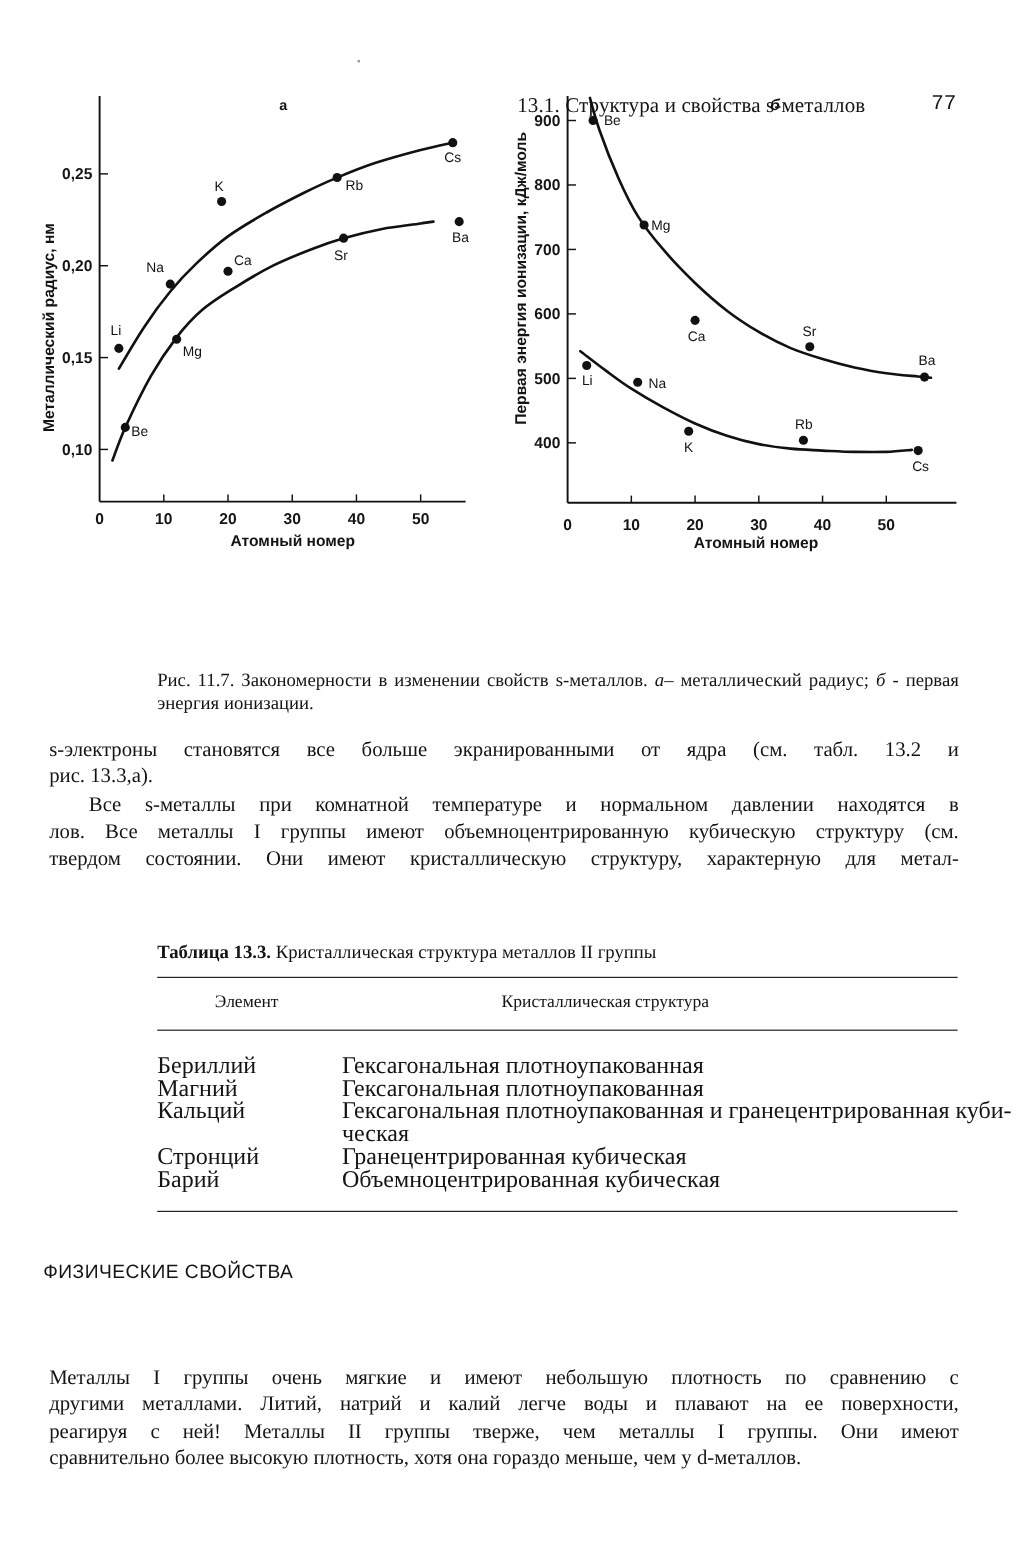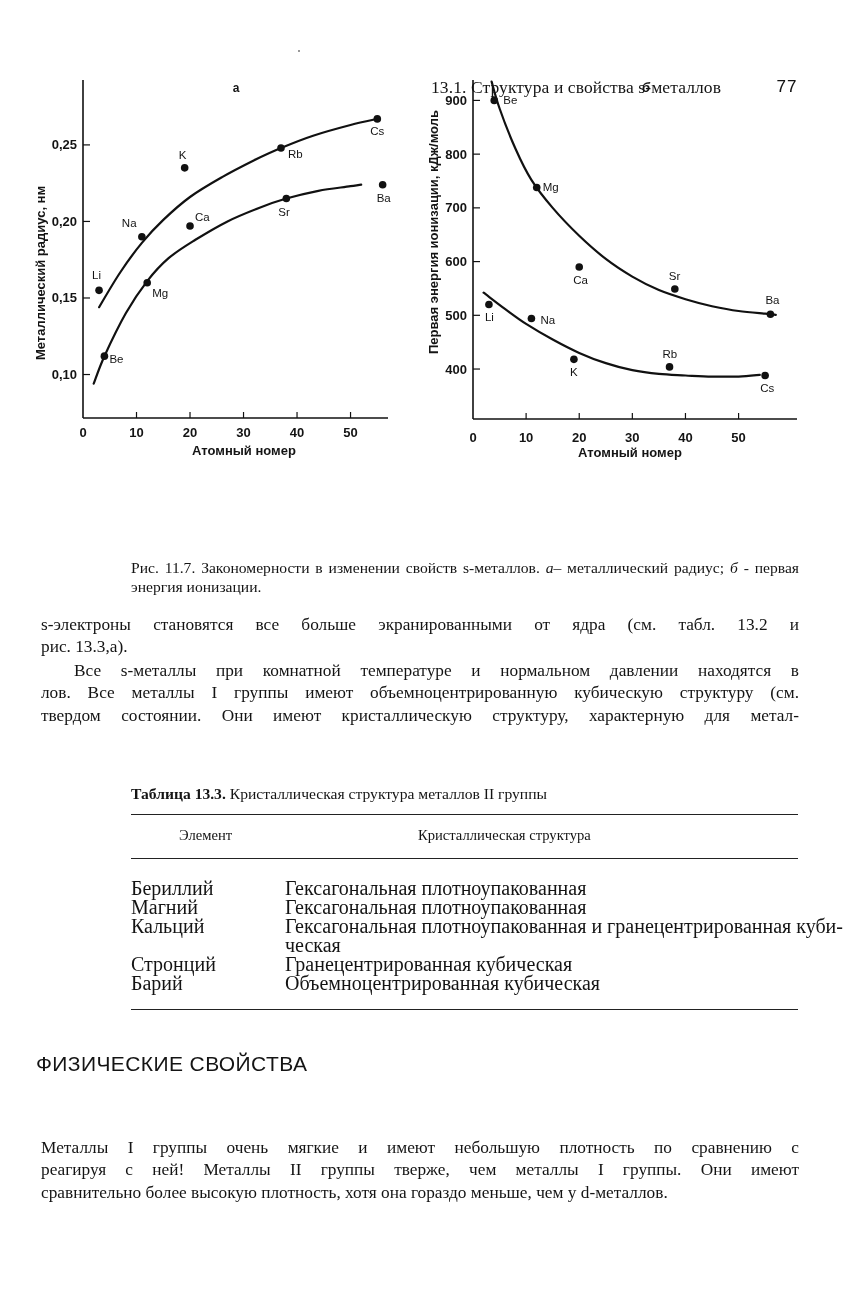--- a/index.html
+++ b/index.html
@@ -26,21 +26,21 @@
   .para .line { display: block; text-align: justify; text-align-last: justify; white-space: nowrap; }
   .para .line.last { text-align-last: left; }
   .para .line.indent { padding-left: 33px; }
   .table-title { left: 131px; top: 741px; font-size: 15.6px; }
   .table-title b { font-weight: bold; }
   .rule { left: 131px; width: 667px; height: 0; border-top: 1.3px solid #222; }
   .th { top: 783px; font-size: 14.6px; }
   .tcell { font-size: 20px; white-space: nowrap; }
   .section-heading {
     left: 36px; top: 1008px; font-family: "Liberation Sans", sans-serif;
-    font-size: 21px; letter-spacing: 0.4px; text-align: center;
+    font-size: 16px; letter-spacing: 0.4px; text-align: center;
   }
   .dot-mark { left: 198px; top: 1264px; width: 2px; height: 2px; background: #777; }
   .dot-mark2 { left: 298px; top: 6px; width: 2px; height: 2px; background: #999; }
 </style>
 </head>
 <body>
 
 <div class="abs running-head">13.1. Структура и свойства s-металлов</div>
 <div class="abs page-number">77</div>
 <div class="abs dot-mark2"></div>
@@ -215,16 +215,17 @@
   <div>
     <div class="abs tcell" style="left:131px; top:928px">Барий</div>
     <div class="abs tcell" style="left:285px; top:928px">Объемноцентрированная кубическая</div>
   </div>
 </div>
 <div class="abs rule" style="top:965px"></div>
 
 <div class="abs section-heading">ФИЗИЧЕСКИЕ СВОЙСТВА</div>
 <div class="abs para" style="top:1093px">
   <span class="line">Металлы I группы очень мягкие и имеют небольшую плотность по сравнению с</span>
+  <span class="line">другими металлами. Литий, натрий и калий легче воды и плавают на ее поверхности,</span>
   <span class="line">реагируя с ней! Металлы II группы тверже, чем металлы I группы. Они имеют</span>
   <span class="line last">сравнительно более высокую плотность, хотя она гораздо меньше, чем у d-металлов.</span>
 </div>
 <div class="abs dot-mark"></div>
 
 </body></html>

